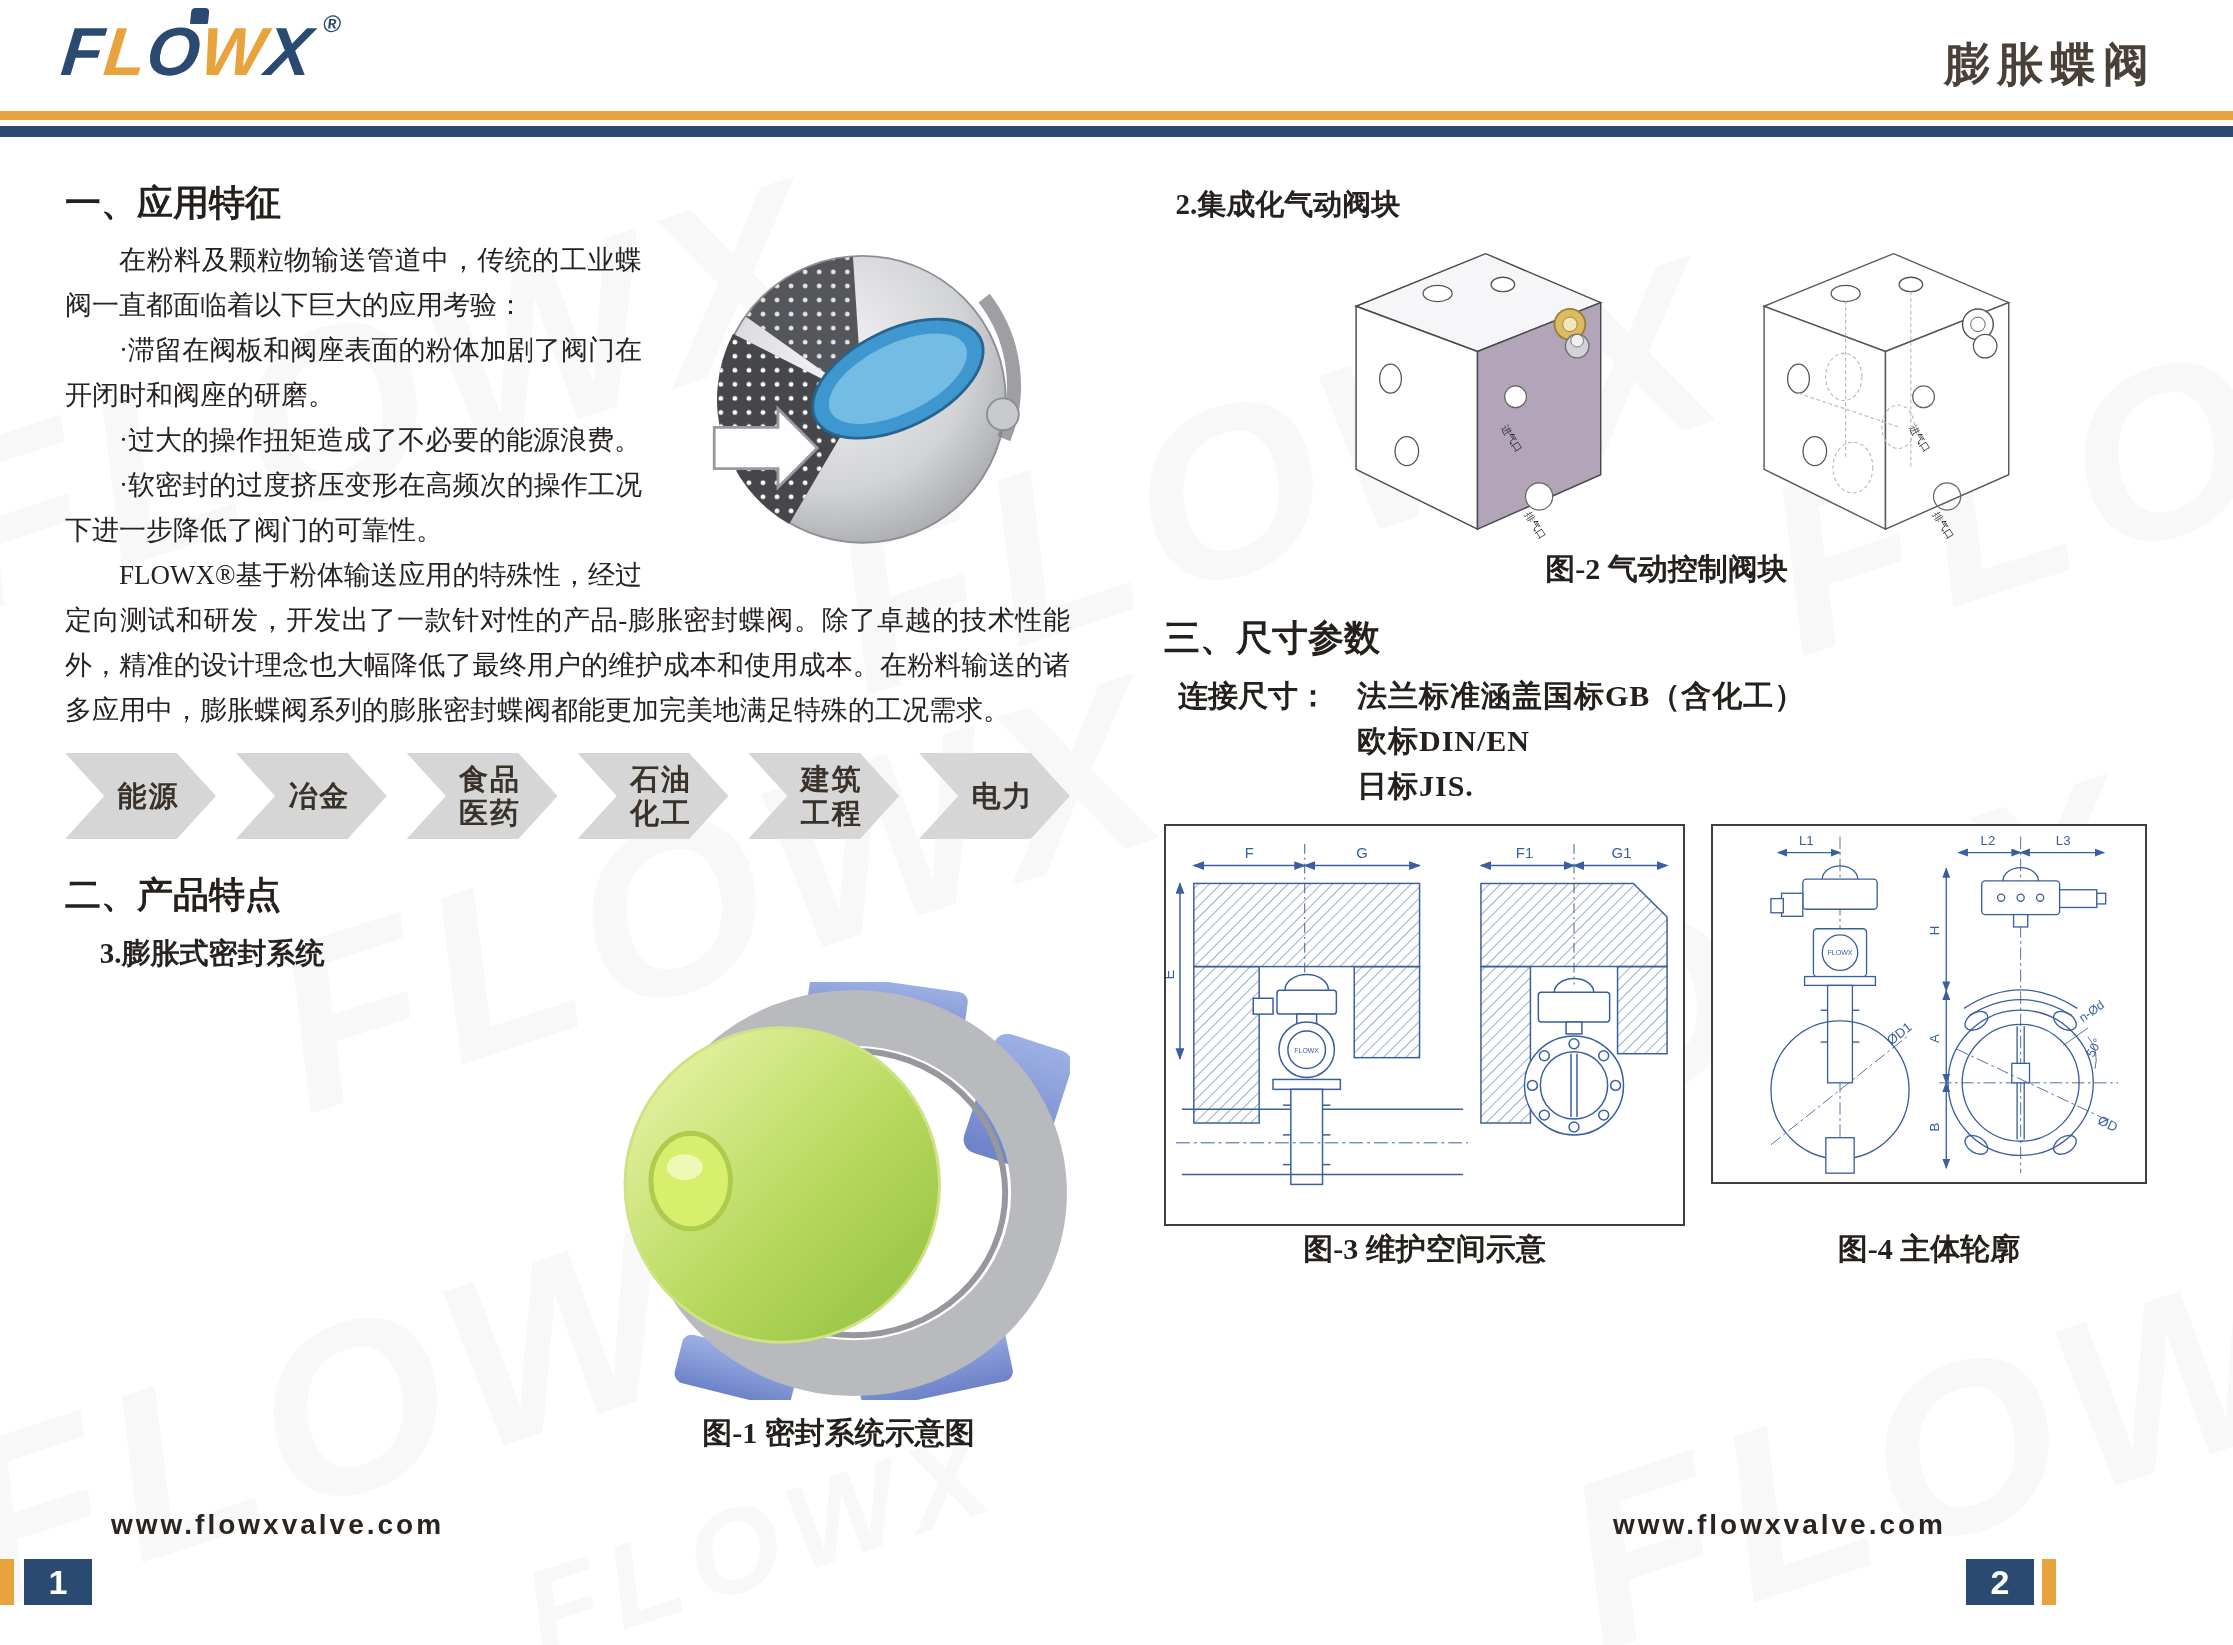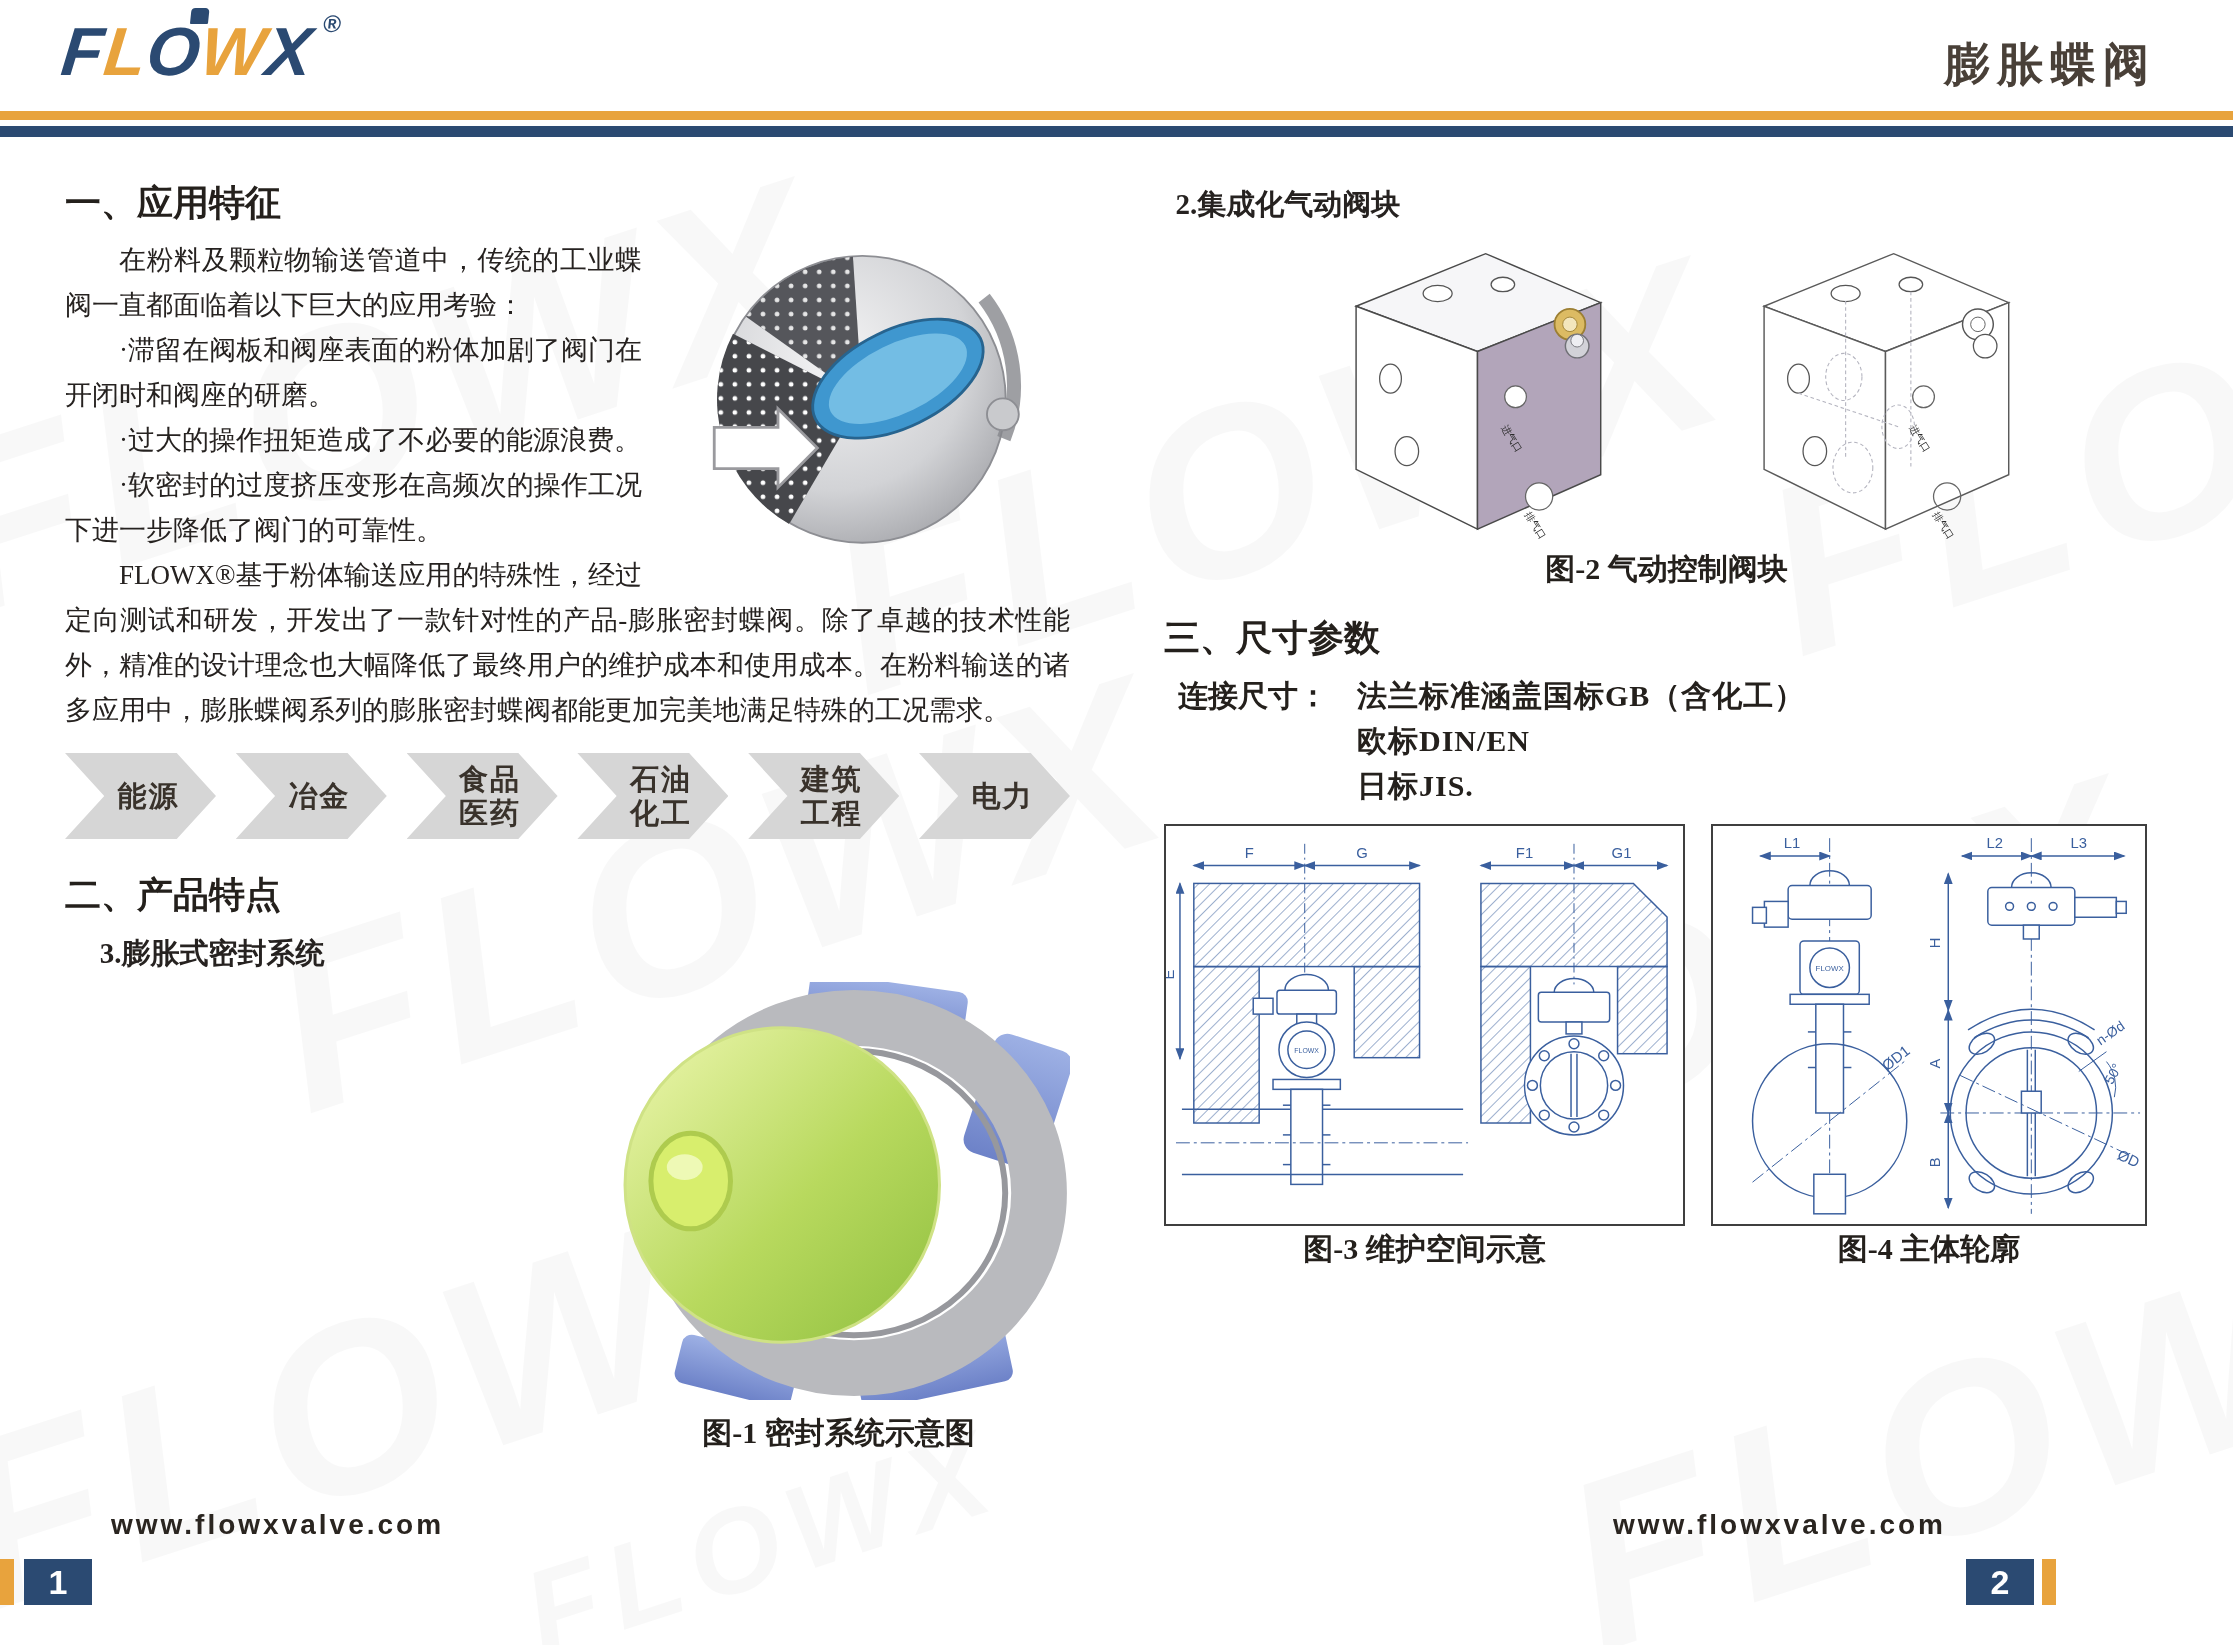--- a/index.html
+++ b/index.html
@@ -49,21 +49,21 @@
   .fig2-row{display:flex;justify-content:center;gap:70px;margin-top:14px}
   .fig2-row svg{width:338px;height:299px}
   .h-sec.s3{margin-top:26px;margin-bottom:4px}
   .spec-list{margin:10px 0 0 14px}
   .spec-row{display:flex;font:700 30px/45px "Liberation Serif","DejaVu Serif",serif;color:#24201c}
   .spec-label{width:179px;flex:none}
   .spec-value{letter-spacing:1px}
   .figrow{display:flex;gap:26px;margin-top:16px}
   .figbox{border:2px solid #3f3f3f;background:#fff}
   .figbox.b3{width:521px;height:402px}
-  .figbox.b4{width:436px;height:402px}
+  .figbox.b4{width:436px;height:360px}
   .figbox svg{display:block;width:100%;height:100%}
   .cap-row{display:flex;gap:26px;margin-top:4px}
   .cap-row .fig-caption{margin-top:0}
   .cap3{width:521px}.cap4{width:436px}
   
   .f-orange-l{position:absolute;left:0;top:1559px;width:14px;height:46px;background:#e8a33d;z-index:2}
   .f-orange-r{position:absolute;left:2042px;top:1559px;width:14px;height:46px;background:#e8a33d;z-index:2}
   .f-page{position:absolute;top:1559px;width:68px;height:46px;background:#2b4a72;color:#fff;z-index:2;
           font:700 34px/46px "Liberation Sans",sans-serif;text-align:center}
   .f-page.p1{left:24px}

